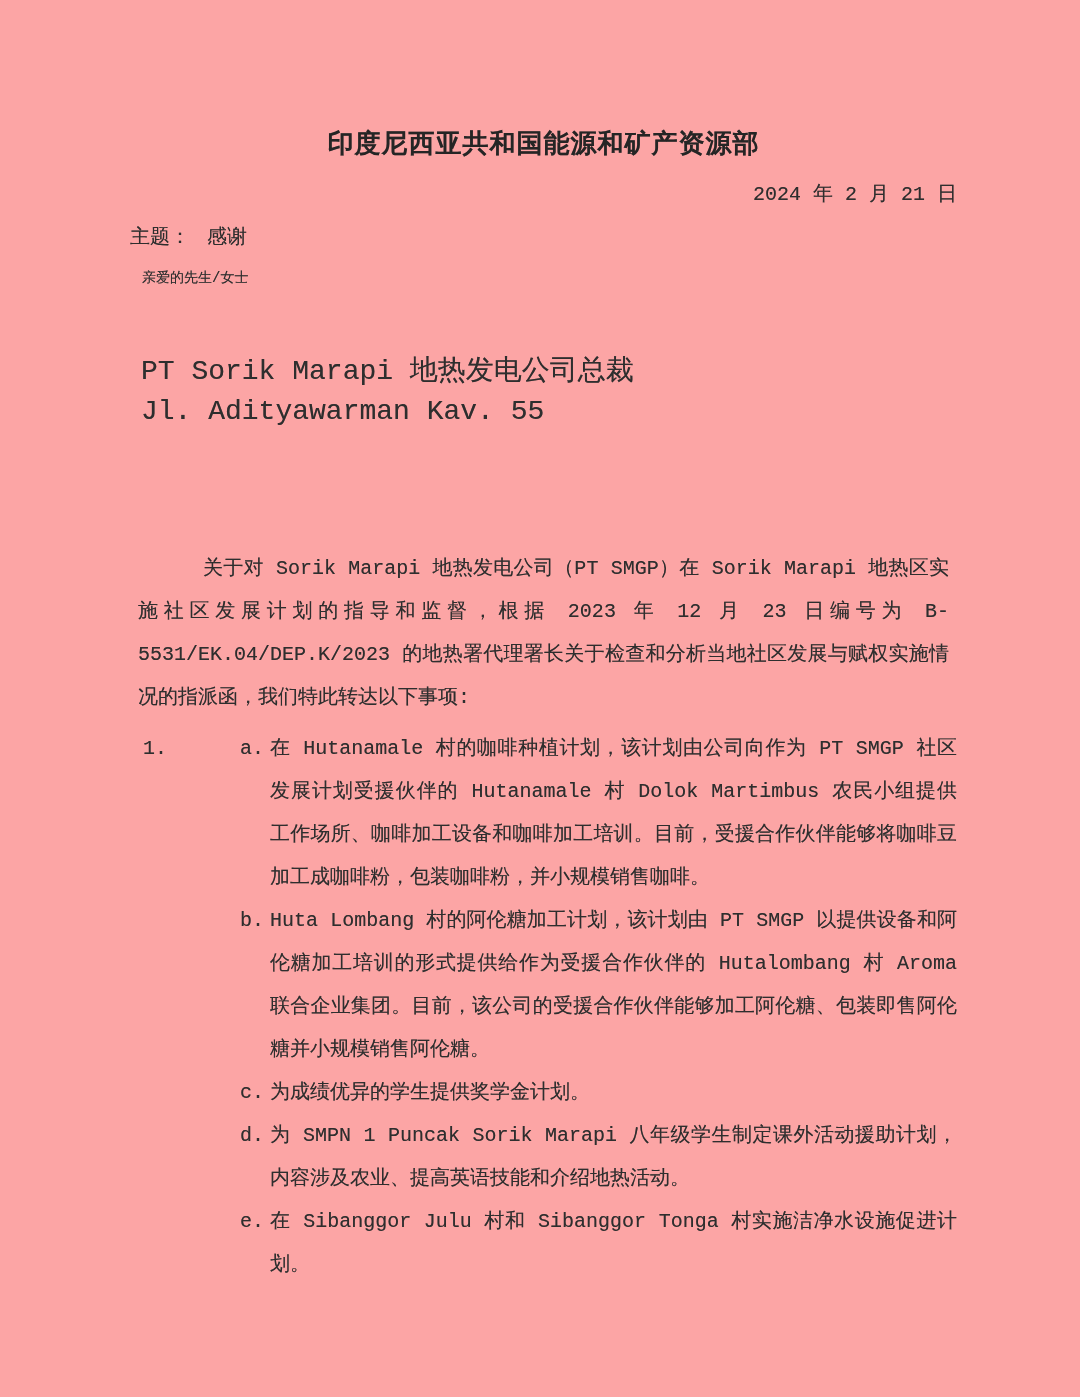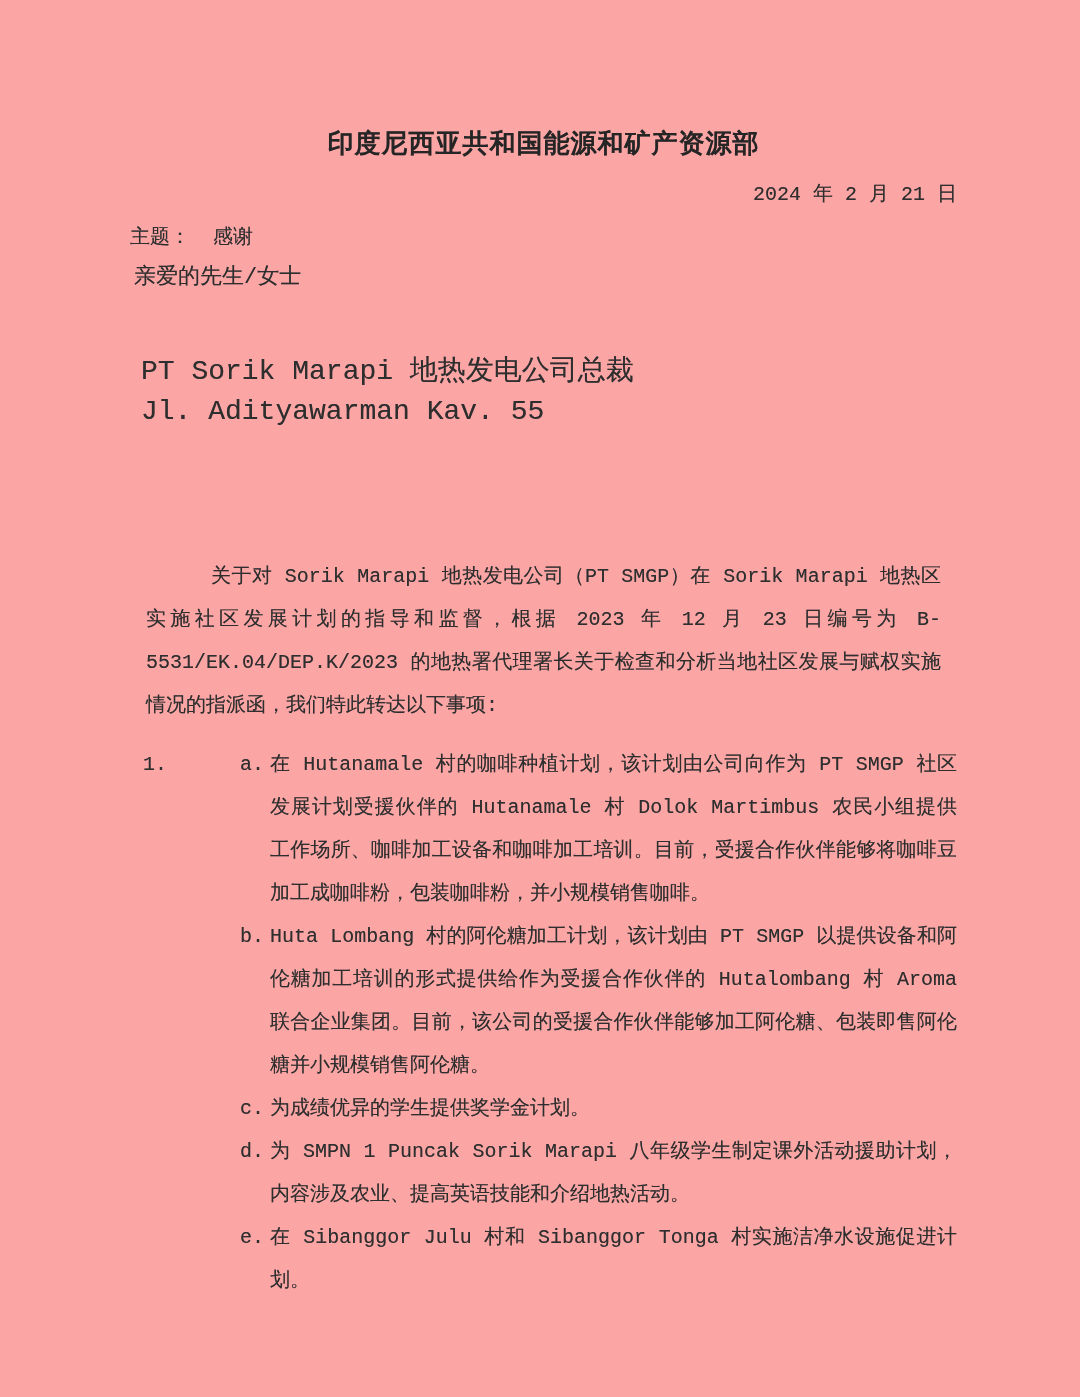--- a/index.html
+++ b/index.html
@@ -39,45 +39,45 @@
     font-size: 20px;
     line-height: 24px;
   }
   .subject-line {
     position: absolute;
     top: 226px;
     left: 0;
     font-size: 20px;
     line-height: 24px;
   }
-  .subject-line .subject-value { margin-left: 23px; }
+  .subject-line .subject-value { margin-left: 17px; }
   .salutation {
     position: absolute;
     top: 266px;
-    left: 4px;
-    font-size: 22px;
+    left: 12px;
+    font-size: 14px;
     line-height: 24px;
   }
   .recipient {
     position: absolute;
     top: 352px;
     left: 11px;
     font-size: 28px;
     line-height: 40px;
   }
   .body-block {
     position: absolute;
     top: 539px;
     left: 0;
     width: 827px;
     font-size: 20px;
     line-height: 43px;
     text-align: justify;
   }
-  .intro-para { margin: 16px; text-indent: 65px; }
+  .intro-para { margin: 8px; text-indent: 65px; }
   .num-item { position: relative; padding-left: 37px; margin: 0; }
   .num-item > .marker { position: absolute; left: 13px; top: 0; }
   .sub-item { position: relative; padding-left: 140px; margin: 0; }
   .sub-item > .marker { position: absolute; left: 110px; top: 0; }
 </style>
 </head>
 <body>
 
 <div class="page">
   <div class="content">

